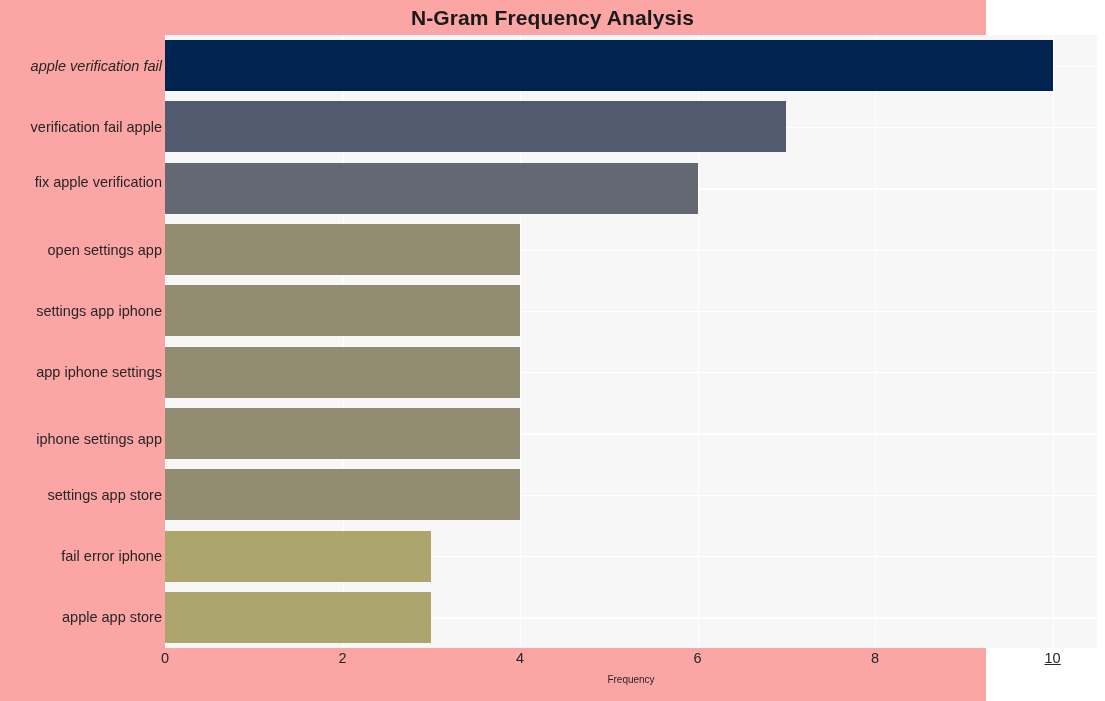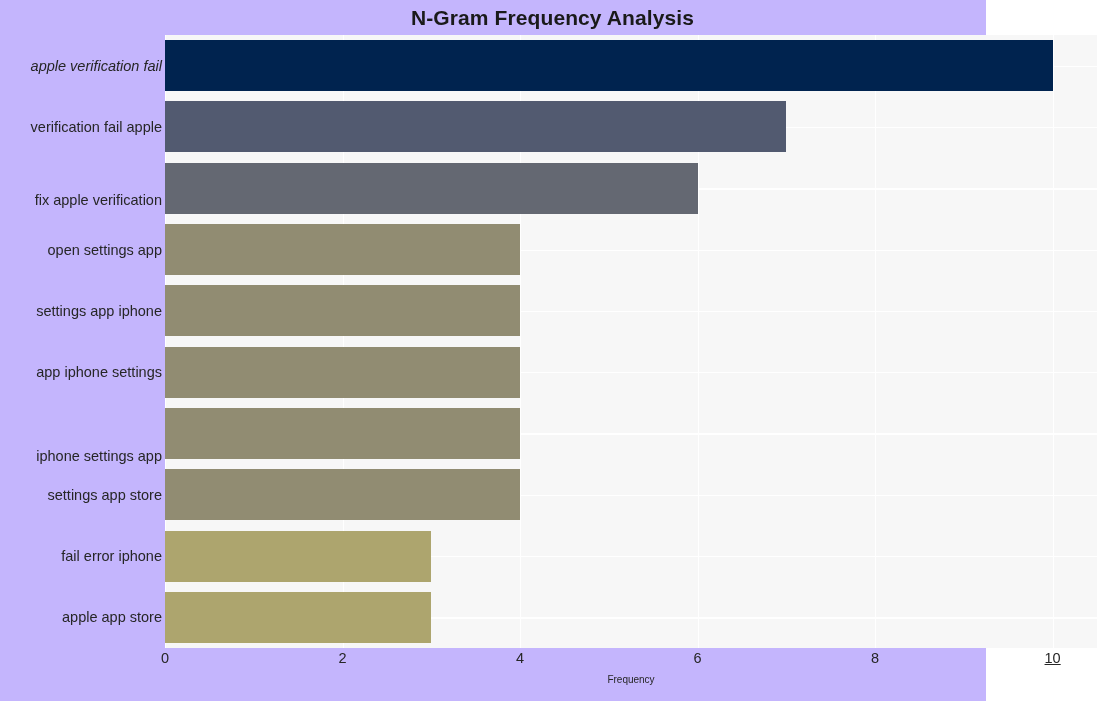--- a/index.html
+++ b/index.html
@@ -9,21 +9,21 @@
     width: 1105px;
     height: 701px;
     background: #ffffff;
     font-family: "Liberation Sans", sans-serif;
     overflow: hidden;
   }
   #figure {
     position: relative;
     width: 986px;
     height: 701px;
-    background: #c4b5fd;
+    background: #fca5a5;
   }
   #chart-title {
     position: absolute;
     left: 0;
     top: 6px;
     width: 1105px;
     text-align: center;
     font-size: 21px;
     font-weight: bold;
     color: #1a1a1a;
@@ -140,25 +140,25 @@
         <div class="bar" title="iphone settings app: 4" style="width: 355.048px; top: 372.95px; background: rgb(145, 140, 114);"></div>
         <div class="bar" title="settings app open: 4" style="width: 355.048px; top: 434.25px; background: rgb(145, 140, 114);"></div>
         <div class="bar" title="fail error iphone: 3" style="width: 266.286px; top: 495.55px; background: rgb(173, 165, 110);"></div>
         <div class="bar" title="apple app store: 3" style="width: 266.286px; top: 556.85px; background: rgb(173, 165, 110);"></div>
       </div>
   </div>
 
   <div id="ytick-layer">
       <div class="ytick" style="top: 21.65px; font-style: italic;">apple verification fail</div>
       <div class="ytick" style="top: 82.95px;">verification fail apple</div>
-      <div class="ytick" style="top: 156px;">fix apple verification</div>
+      <div class="ytick" style="top: 138px;">fix apple verification</div>
       <div class="ytick" style="top: 205.55px;">open settings app</div>
       <div class="ytick" style="top: 266.85px;">settings app iphone</div>
       <div class="ytick" style="top: 328.15px; margin-left: 32px;">app iphone settings</div>
-      <div class="ytick" style="top: 412px; text-align: right;">iphone settings app</div>
+      <div class="ytick" style="top: 395px; text-align: right;">iphone settings app</div>
       <div class="ytick" style="top: 450.75px;">settings app store</div>
       <div class="ytick" style="top: 512.05px;">fail error iphone</div>
       <div class="ytick" style="top: 573.35px; padding-left: 48px;">apple app store</div>
     </div>
   <div id="xtick-layer">
       <div class="xtick" style="left: 165px;">0</div>
       <div class="xtick" style="left: 342.524px;">2</div>
       <div class="xtick" style="left: 520.048px;">4</div>
       <div class="xtick" style="left: 697.571px;">6</div>
       <div class="xtick" style="left: 875.095px;">8</div>

